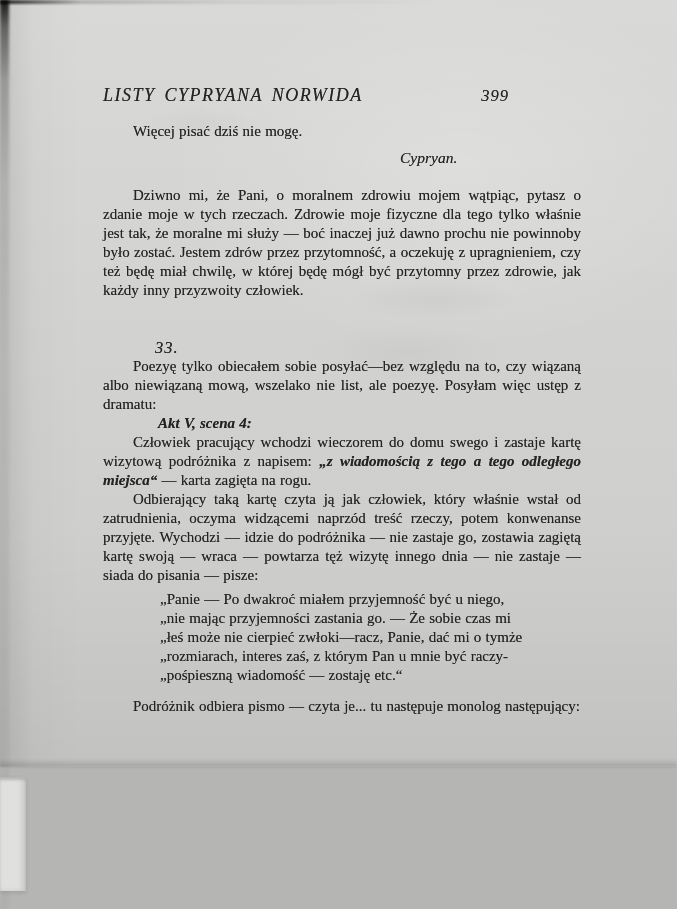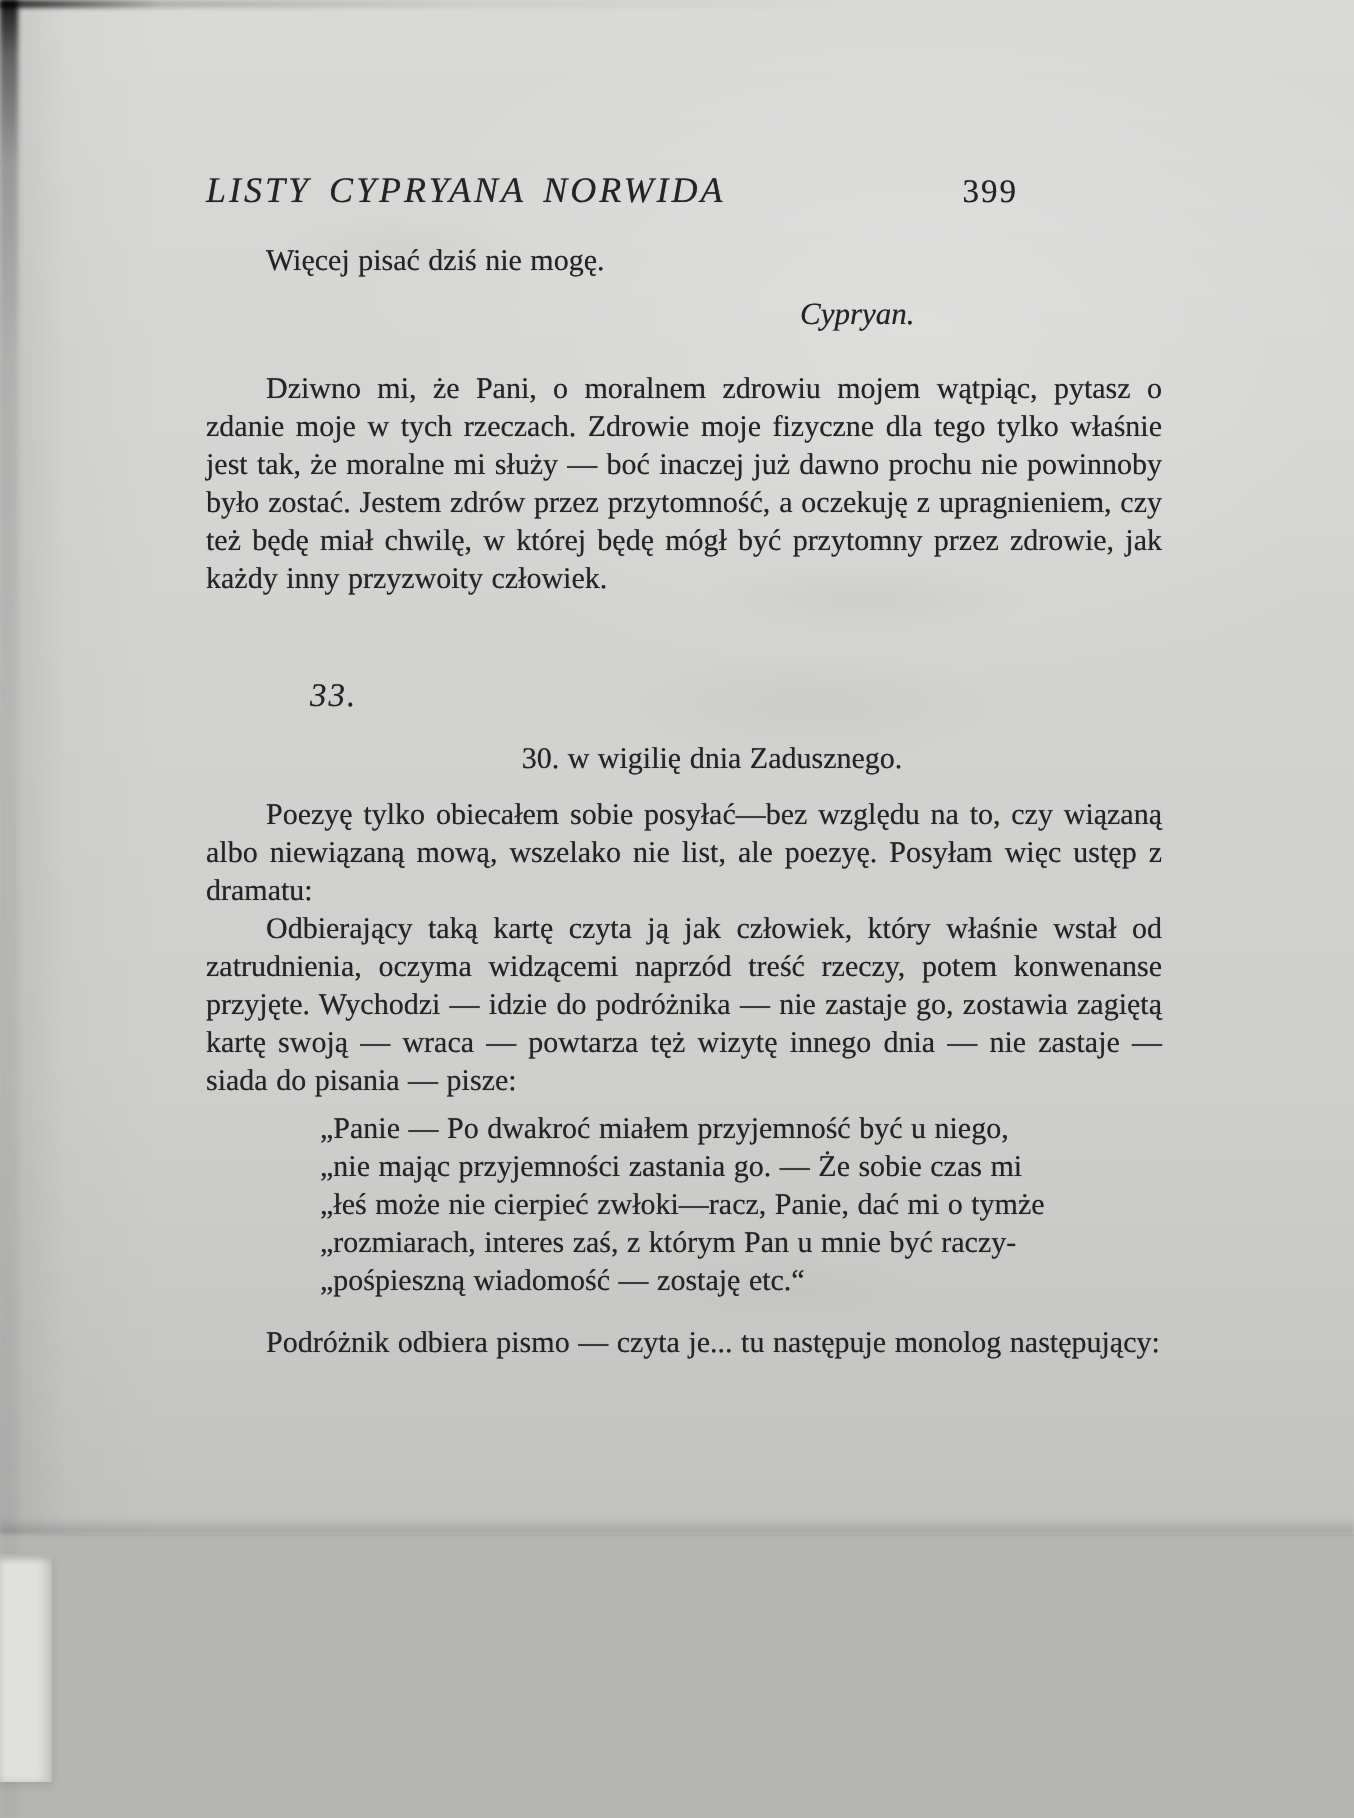--- a/index.html
+++ b/index.html
@@ -58,21 +58,21 @@
     text-shadow: 0 0 0.4px rgba(20,20,20,0.55);
   }
   .page-header {
     margin-top: 86px; margin-bottom: 17px;
     display: flex; justify-content: space-between; align-items: baseline;
   }
   .page-header .title {
     font-style: italic; font-size: 18px; letter-spacing: 1.5px; word-spacing: 3px;
   }
   .page-header .pagenum {
-    font-size: 16.5px; margin-right: 72px; letter-spacing: 1px; margin-left: 40px;
+    font-style: italic; font-size: 16.5px; margin-right: 72px; letter-spacing: 1px; margin-left: 40px;
   }
   .block { margin: 0; word-spacing: 0.5px; }
   .para { text-align: justify; text-indent: 30px; }
   .sig { font-style: italic; padding-left: 297px; margin-top: 7px; margin-bottom: 19px; font-size: 15.5px; }
   .secnum { font-style: italic; font-size: 16.5px; margin-top: 38px; margin-left: 52px; letter-spacing: 1px; }
   .date { text-align: center; padding-left: 28px; margin-top: 14px; margin-bottom: 9px; }
   .stage { font-style: italic; font-weight: 600; margin-left: 55px; }
   .quote { margin: 5px 0 12px 57px; }
   .qline { white-space: nowrap; }
   .bi { font-style: italic; font-weight: 700; }
@@ -90,22 +90,23 @@
   <div class="content">
     <div class="page-header">
       <span class="title">LISTY CYPRYANA NORWIDA</span>
       <span class="pagenum">399</span>
     </div>
     <div>
         <p class="block para"><span>Więcej pisać dziś nie mogę.</span></p>
         <p class="block sig"><span>Cypryan.</span></p>
         <p class="block para"><span>Dziwno mi, że Pani, o moralnem zdrowiu mojem wątpiąc, pytasz o zdanie moje w tych rzeczach. Zdrowie moje fizyczne dla tego tylko właśnie jest tak, że moralne mi służy — boć inaczej już dawno prochu nie powinnoby było zostać. Jestem zdrów przez przytomność, a oczekuję z upragnieniem, czy też będę miał chwilę, w której będę mógł być przytomny przez zdrowie, jak każdy inny przyzwoity człowiek.</span></p>
         <p class="block secnum"><span>33.</span></p>
-        <p class="block date"><span>30. w wigilię dnia Zadusznego.</span></p>
         <p class="block para"><span>Poezyę tylko obiecałem sobie posyłać—bez względu na to, czy wiązaną albo niewiązaną mową, wszelako nie list, ale poezyę. Posyłam więc ustęp z dramatu:</span></p>
+        <p class="block stage"><span>Akt V, scena 4:</span></p>
+        <p class="block para"><span>Człowiek pracujący wchodzi wieczorem do domu swego i zastaje kartę wizytową podróżnika z napisem: </span><span class="bi">„z wiadomością z tego a tego odległego miejsca“</span><span> — karta zagięta na rogu.</span></p>
         <p class="block para"><span>Odbierający taką kartę czyta ją jak człowiek, który właśnie wstał od zatrudnienia, oczyma widzącemi naprzód treść rzeczy, potem konwenanse przyjęte. Wychodzi — idzie do podróżnika — nie zastaje go, zostawia zagiętą kartę swoją — wraca — powtarza tęż wizytę innego dnia — nie zastaje — siada do pisania — pisze:</span></p>
         <div class="block quote">
           <div class="qline">„Panie — Po dwakroć miałem przyjemność być u niego,</div>
           <div class="qline">„nie mając przyjemności zastania go. — Że sobie czas mi</div>
           <div class="qline">„łeś może nie cierpieć zwłoki—racz, Panie, dać mi o tymże</div>
           <div class="qline">„rozmiarach, interes zaś, z którym Pan u mnie być raczy-</div>
           <div class="qline">„pośpieszną wiadomość — zostaję etc.“</div>
         </div>
         <p class="block para"><span>Podróżnik odbiera pismo — czyta je... tu następuje monolog następujący:</span></p>
       </div>

